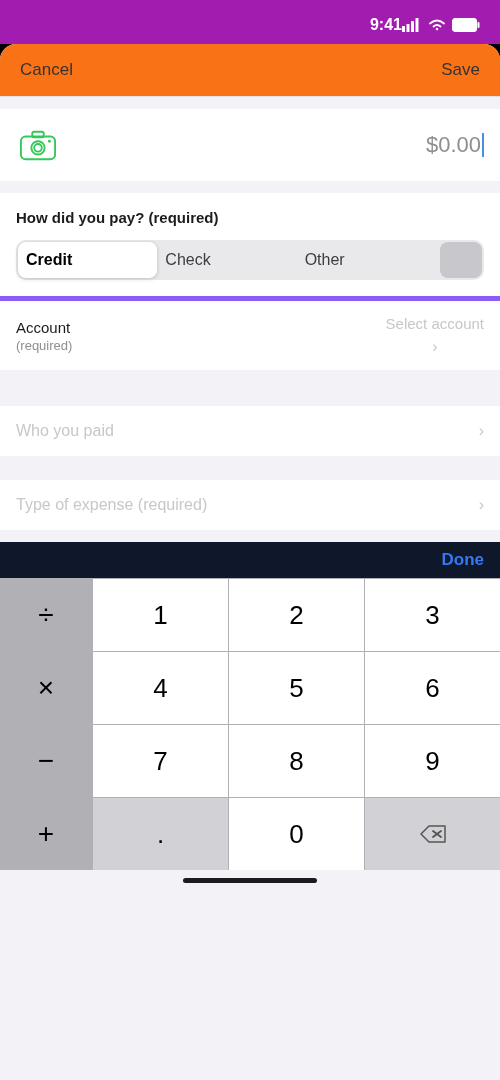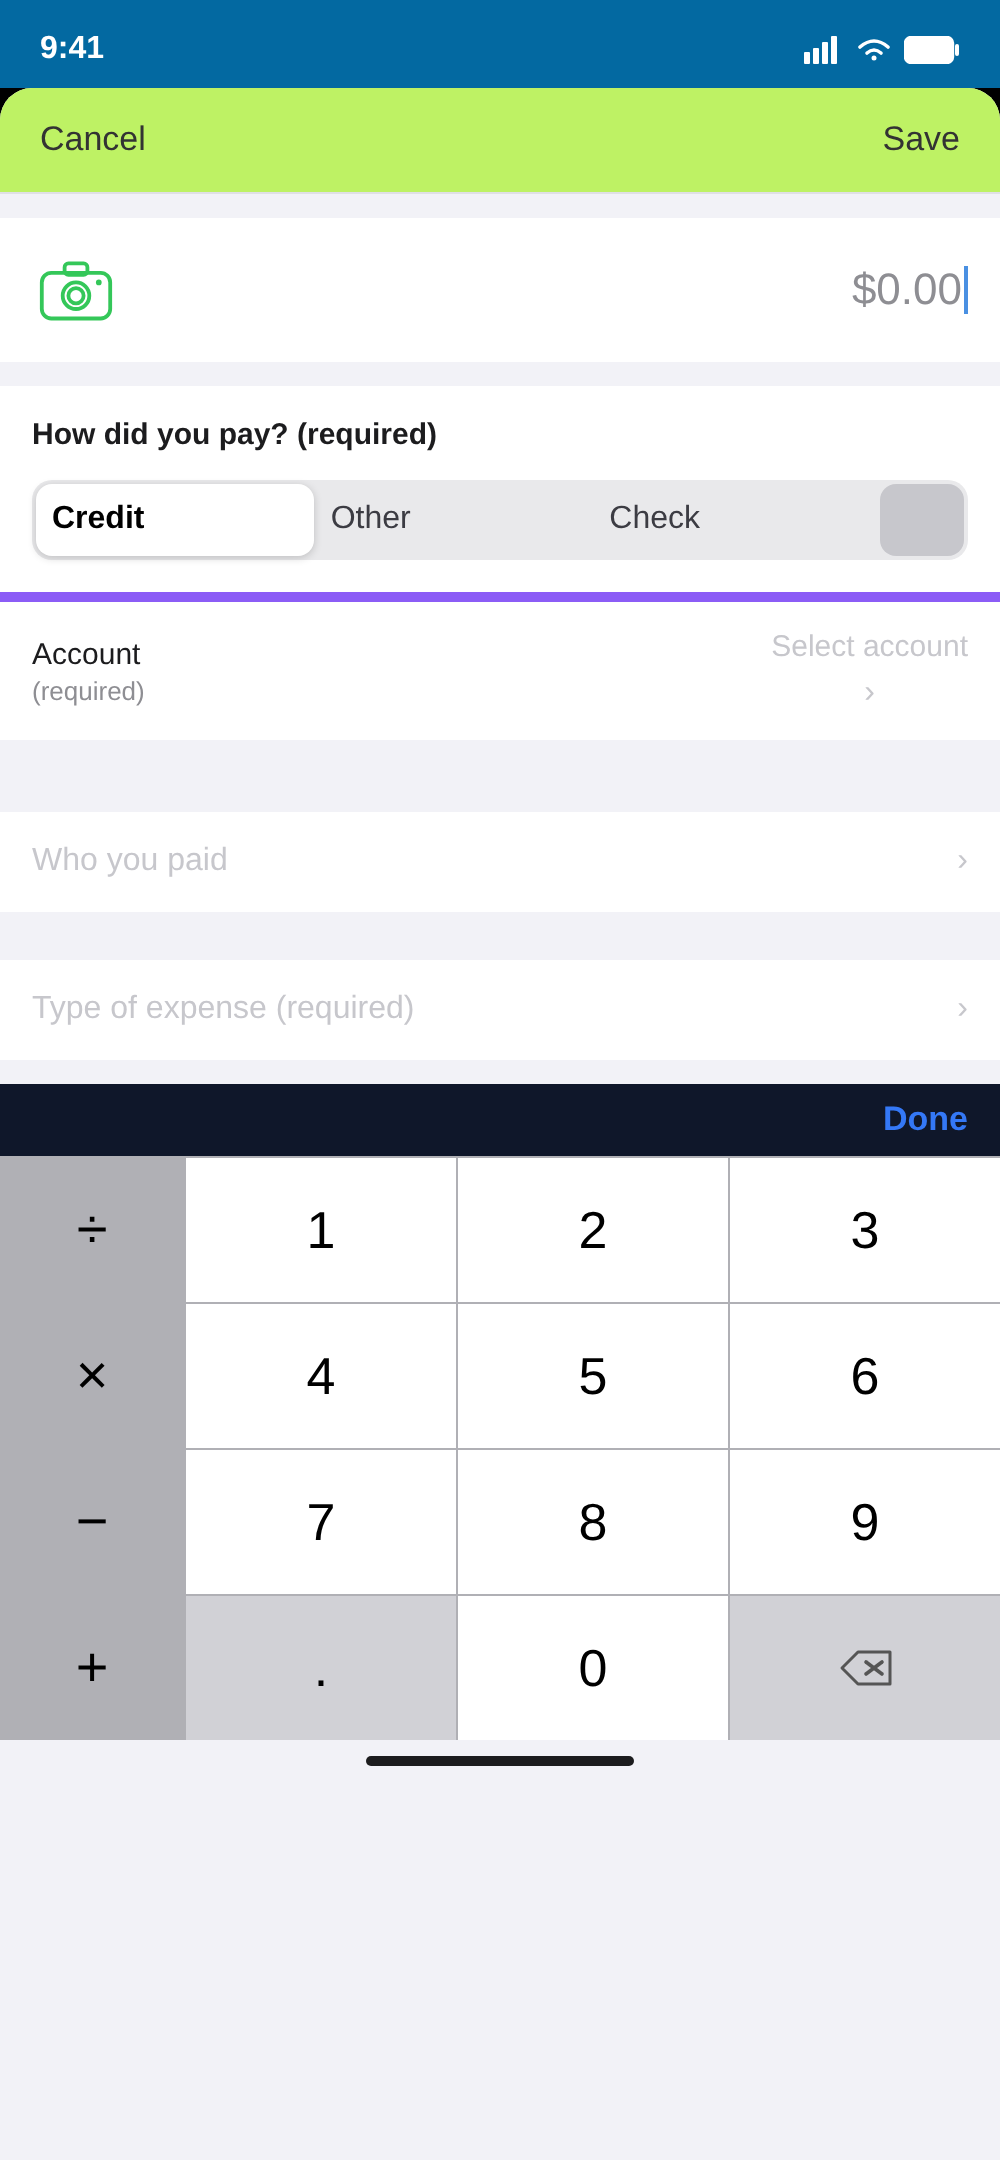--- a/index.html
+++ b/index.html
@@ -8,24 +8,24 @@
     body {
       width: 500px;
       min-height: 1080px;
       background: #000;
       font-family: -apple-system, 'Helvetica Neue', Arial, sans-serif;
       overflow: hidden;
     }
 
     
     .status-bar {
-      background: #0369a1;
-      display: flex;
-      align-items: center;
-      justify-content: space-between;
+      background: #a21caf;
+      display: flex;
+      align-items: center;
+      justify-content: flex-end;
       padding: 12px 20px 6px;
       height: 44px;
     }
     .status-time {
       color: #fff;
       font-size: 16px;
       font-weight: 600;
     }
     .status-icons {
       display: flex;
@@ -36,21 +36,21 @@
     
     .app-container {
       background: #f2f2f7;
       border-radius: 16px 16px 0 0;
       min-height: calc(1080px - 44px);
       overflow: hidden;
     }
 
     
     .nav-bar {
-      background: #bef264;
+      background: #f97316;
       display: flex;
       align-items: center;
       justify-content: space-between;
       padding: 16px 20px;
       border-bottom: 1px solid #e0e0e5;
     }
     .nav-cancel {
       color: #333;
       font-size: 17px;
       font-weight: 400;
@@ -368,24 +368,24 @@
 
   <div class="section-gap"></div>
 
   <div class="payment-section">
     <div class="payment-label">How did you pay? (required)</div>
     <div class="payment-toggle">
       <div class="payment-option active">
         <span>Credit</span>
       </div>
       <div class="payment-option">
-        <span>Other</span>
+        <span>Check</span>
       </div>
       <div class="payment-option">
-        <span>Check</span>
+        <span>Other</span>
       </div>
       <div class="payment-option-cash"></div>
     </div>
   </div>
 
   <div class="list-row">
     <div>
       <div class="row-label">Account</div>
       <div class="row-label-sub">(required)</div>
     </div>

